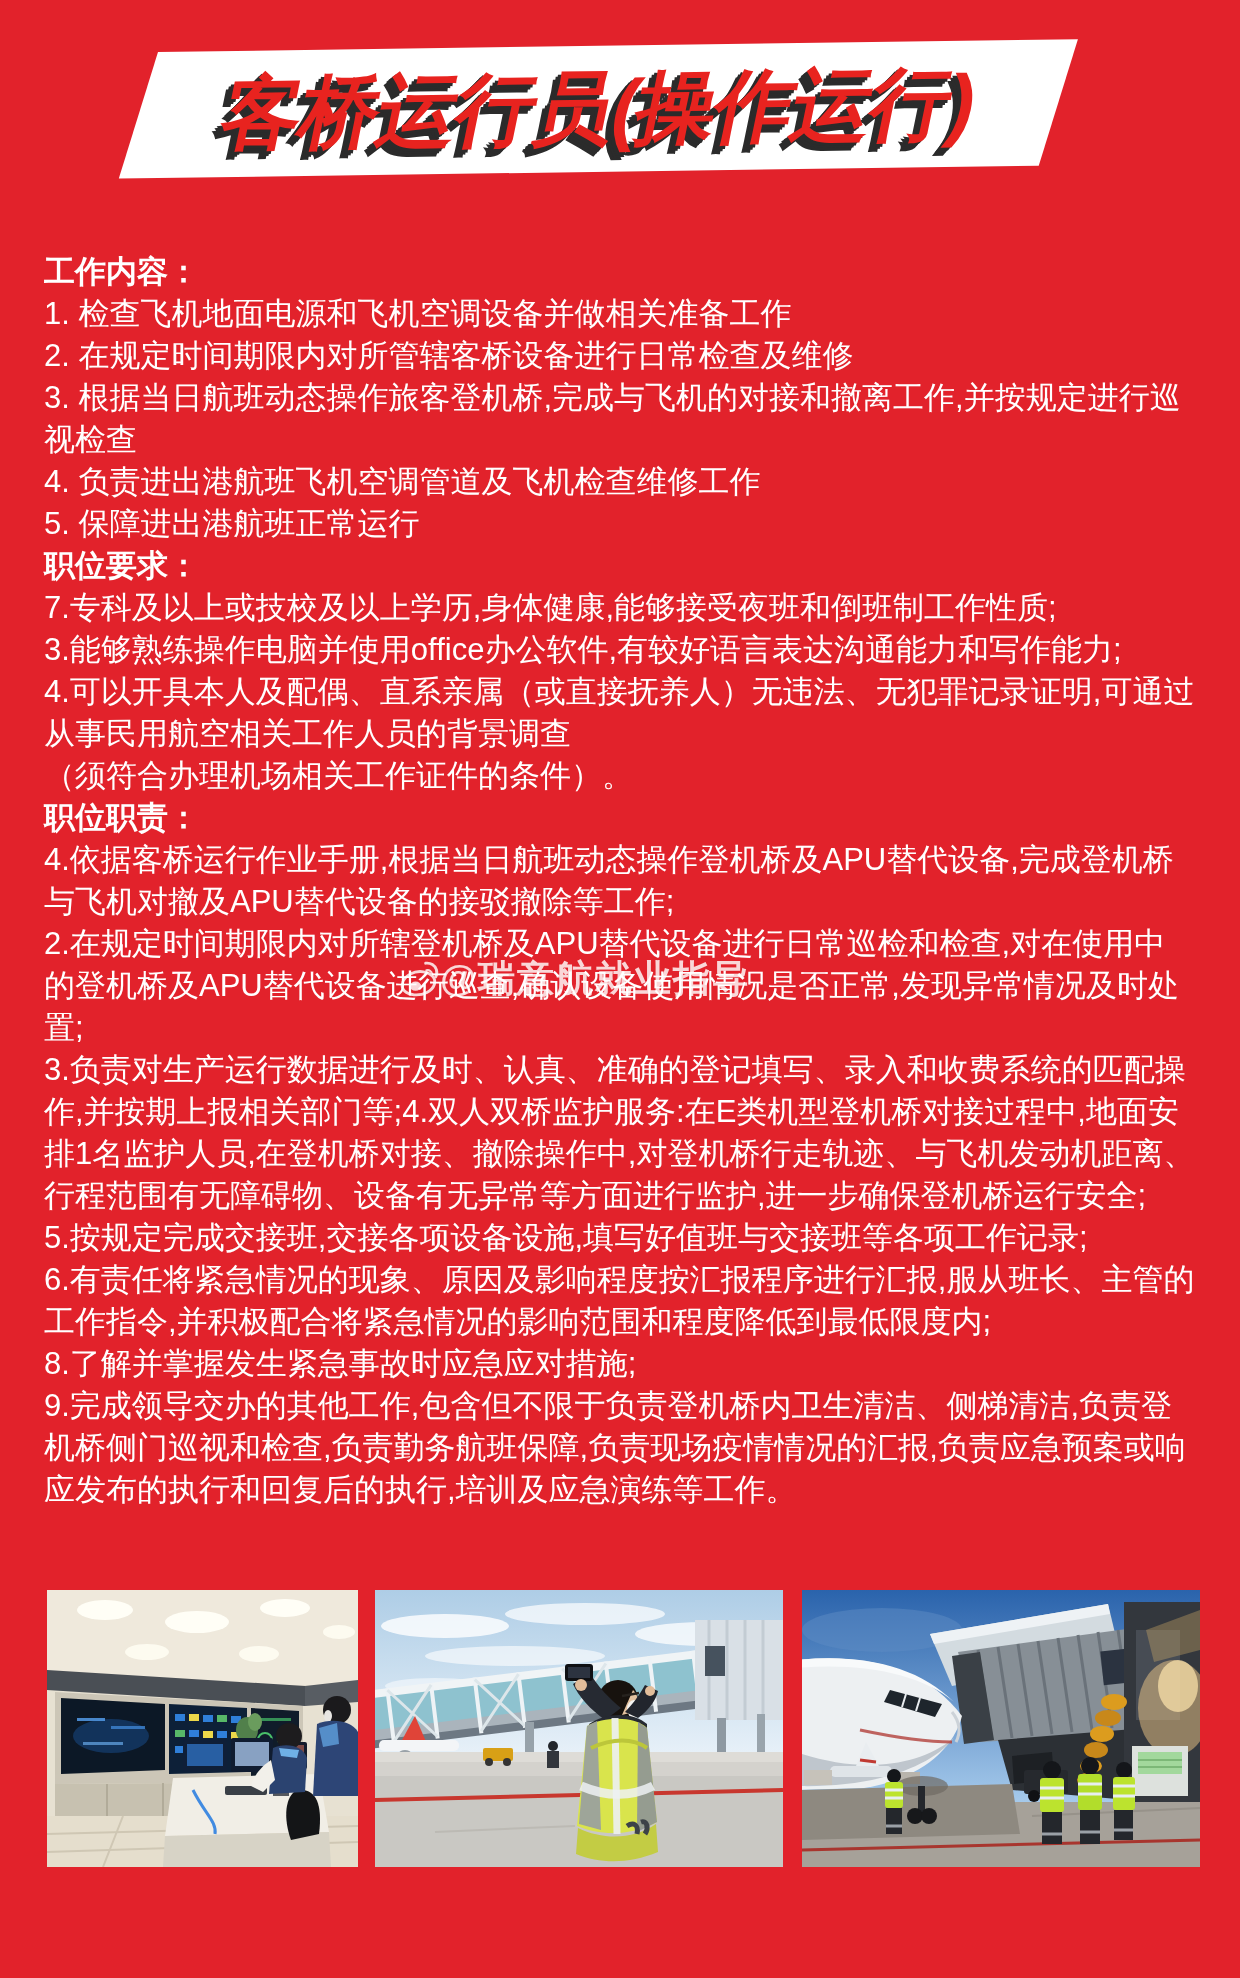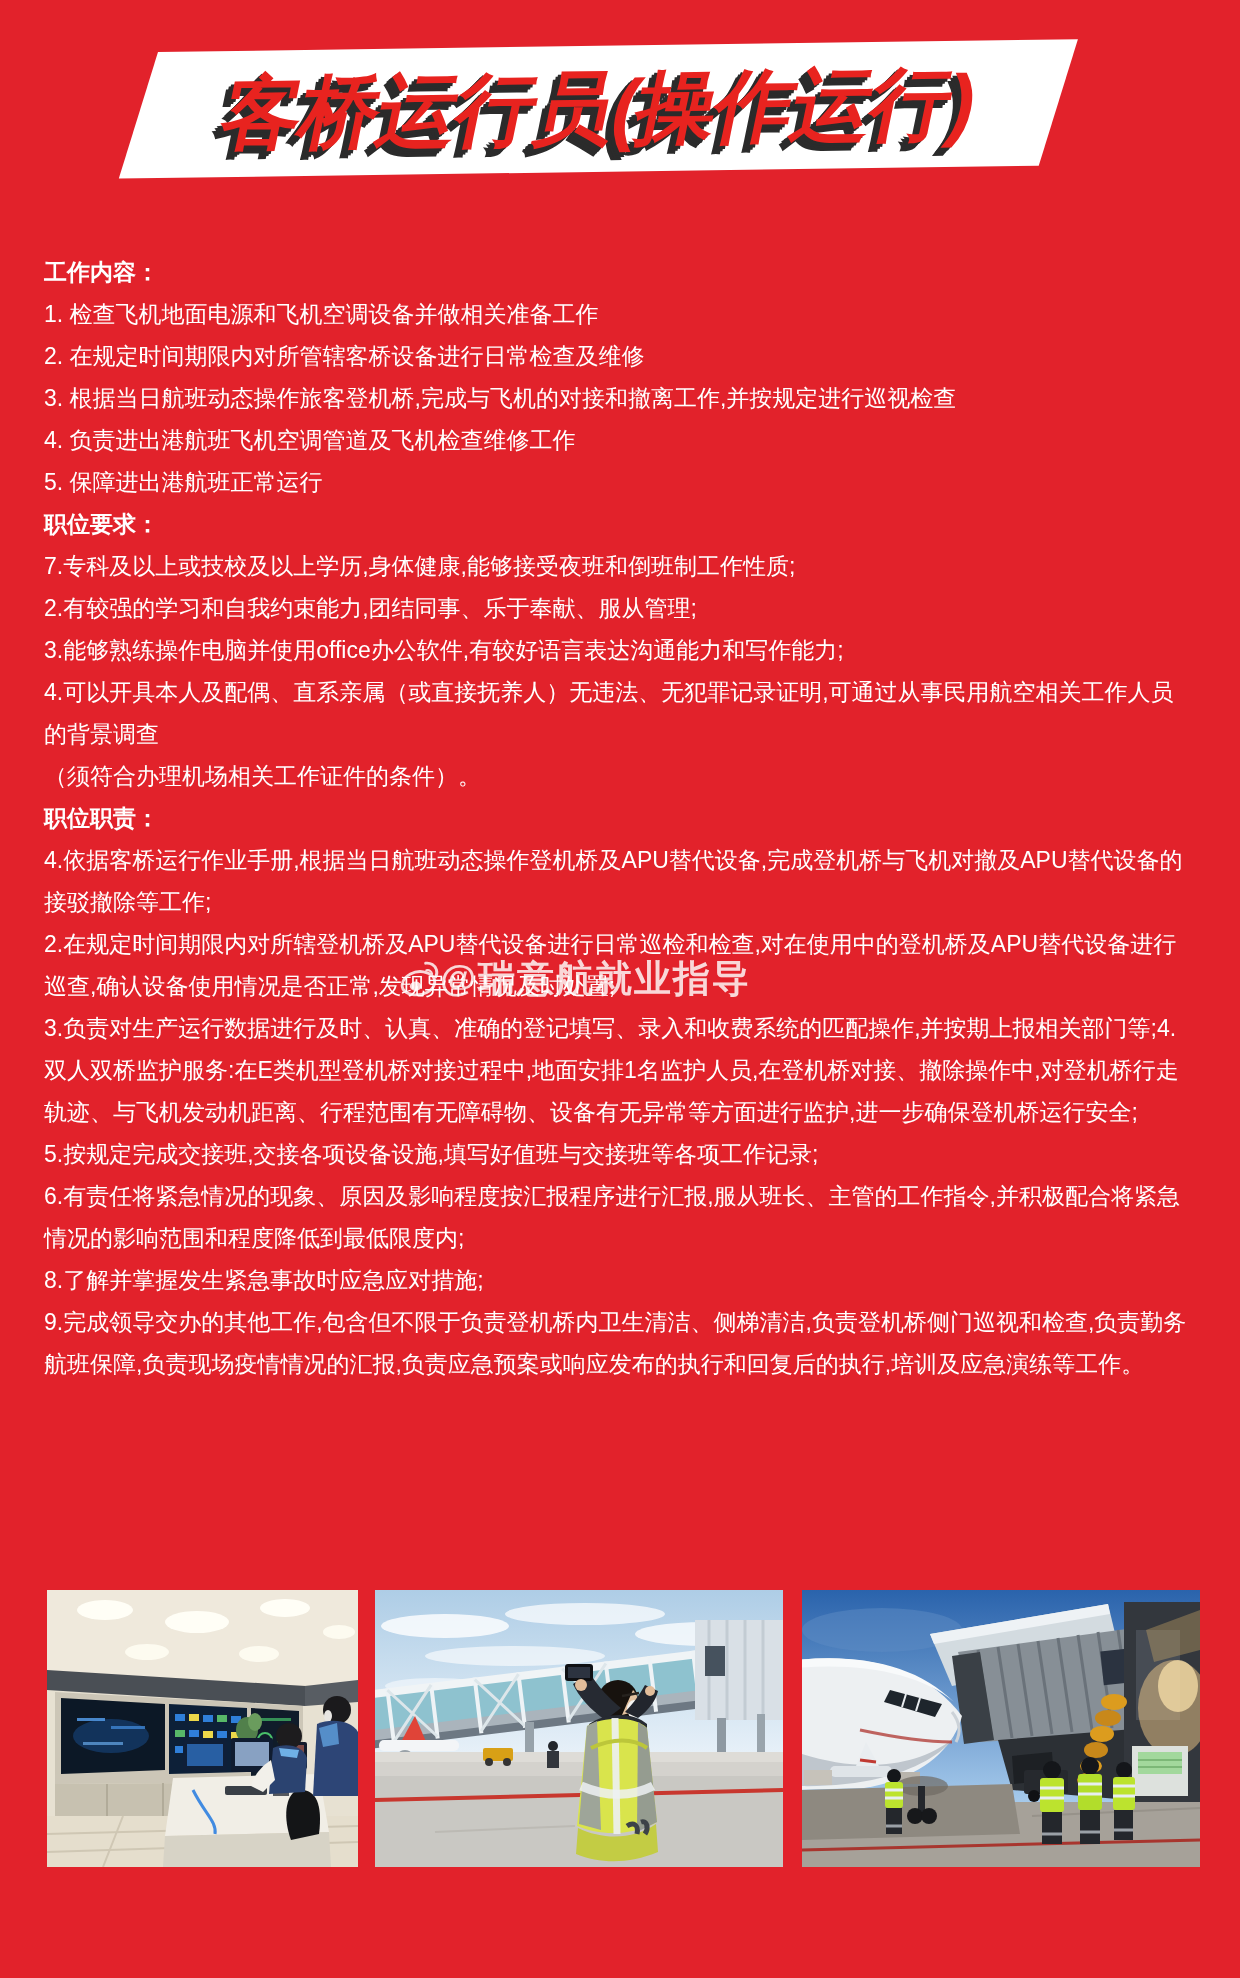--- a/index.html
+++ b/index.html
@@ -19,21 +19,21 @@
   .banner-title{
     margin:0;height:126px;line-height:126px;text-align:center;
     font-size:80px;font-weight:bold;white-space:nowrap;letter-spacing:-2px;
     color:#e8231f;
     transform:skewX(6deg);
     text-shadow:-3px 3px 0 #2b2b2b,-5px 5px 0 #2b2b2b,-7px 8px 0 #2b2b2b;
   }
   
   .content{
     position:absolute;left:44px;top:251px;width:1152px;
-    color:#ffffff;font-size:23px;line-height:42px;
+    color:#ffffff;font-size:31px;line-height:42px;
     text-align:left;word-break:break-all;
   }
   .content p{margin:0;}
   .sec-heading{font-weight:bold;}
   
   .watermark{
     position:absolute;left:394px;top:955px;height:48px;
     display:flex;align-items:center;
     opacity:.82;pointer-events:none;
   }
@@ -59,21 +59,20 @@
 
   <div class="content" id="job-sections">
       <p class="sec-heading">工作内容：</p>
       <p class="sec-item">1. 检查飞机地面电源和飞机空调设备并做相关准备工作</p>
       <p class="sec-item">2. 在规定时间期限内对所管辖客桥设备进行日常检查及维修</p>
       <p class="sec-item">3. 根据当日航班动态操作旅客登机桥,完成与飞机的对接和撤离工作,并按规定进行巡视检查</p>
       <p class="sec-item">4. 负责进出港航班飞机空调管道及飞机检查维修工作</p>
       <p class="sec-item">5. 保障进出港航班正常运行</p>
       <p class="sec-heading">职位要求：</p>
       <p class="sec-item">7.专科及以上或技校及以上学历,身体健康,能够接受夜班和倒班制工作性质;</p>
-      <p class="sec-item">2.有较强的学习和自我约束能力,团结同事、乐于奉献、服从管理;</p>
       <p class="sec-item">3.能够熟练操作电脑并使用office办公软件,有较好语言表达沟通能力和写作能力;</p>
       <p class="sec-item">4.可以开具本人及配偶、直系亲属（或直接抚养人）无违法、无犯罪记录证明,可通过从事民用航空相关工作人员的背景调查</p>
       <p class="sec-item">（须符合办理机场相关工作证件的条件）。</p>
       <p class="sec-heading">职位职责：</p>
       <p class="sec-item">4.依据客桥运行作业手册,根据当日航班动态操作登机桥及APU替代设备,完成登机桥与飞机对撤及APU替代设备的接驳撤除等工作;</p>
       <p class="sec-item">2.在规定时间期限内对所辖登机桥及APU替代设备进行日常巡检和检查,对在使用中的登机桥及APU替代设备进行巡查,确认设备使用情况是否正常,发现异常情况及时处置;</p>
       <p class="sec-item">3.负责对生产运行数据进行及时、认真、准确的登记填写、录入和收费系统的匹配操作,并按期上报相关部门等;4.双人双桥监护服务:在E类机型登机桥对接过程中,地面安排1名监护人员,在登机桥对接、撤除操作中,对登机桥行走轨迹、与飞机发动机距离、行程范围有无障碍物、设备有无异常等方面进行监护,进一步确保登机桥运行安全;</p>
       <p class="sec-item">5.按规定完成交接班,交接各项设备设施,填写好值班与交接班等各项工作记录;</p>
       <p class="sec-item">6.有责任将紧急情况的现象、原因及影响程度按汇报程序进行汇报,服从班长、主管的工作指令,并积极配合将紧急情况的影响范围和程度降低到最低限度内;</p>
       <p class="sec-item">8.了解并掌握发生紧急事故时应急应对措施;</p>

